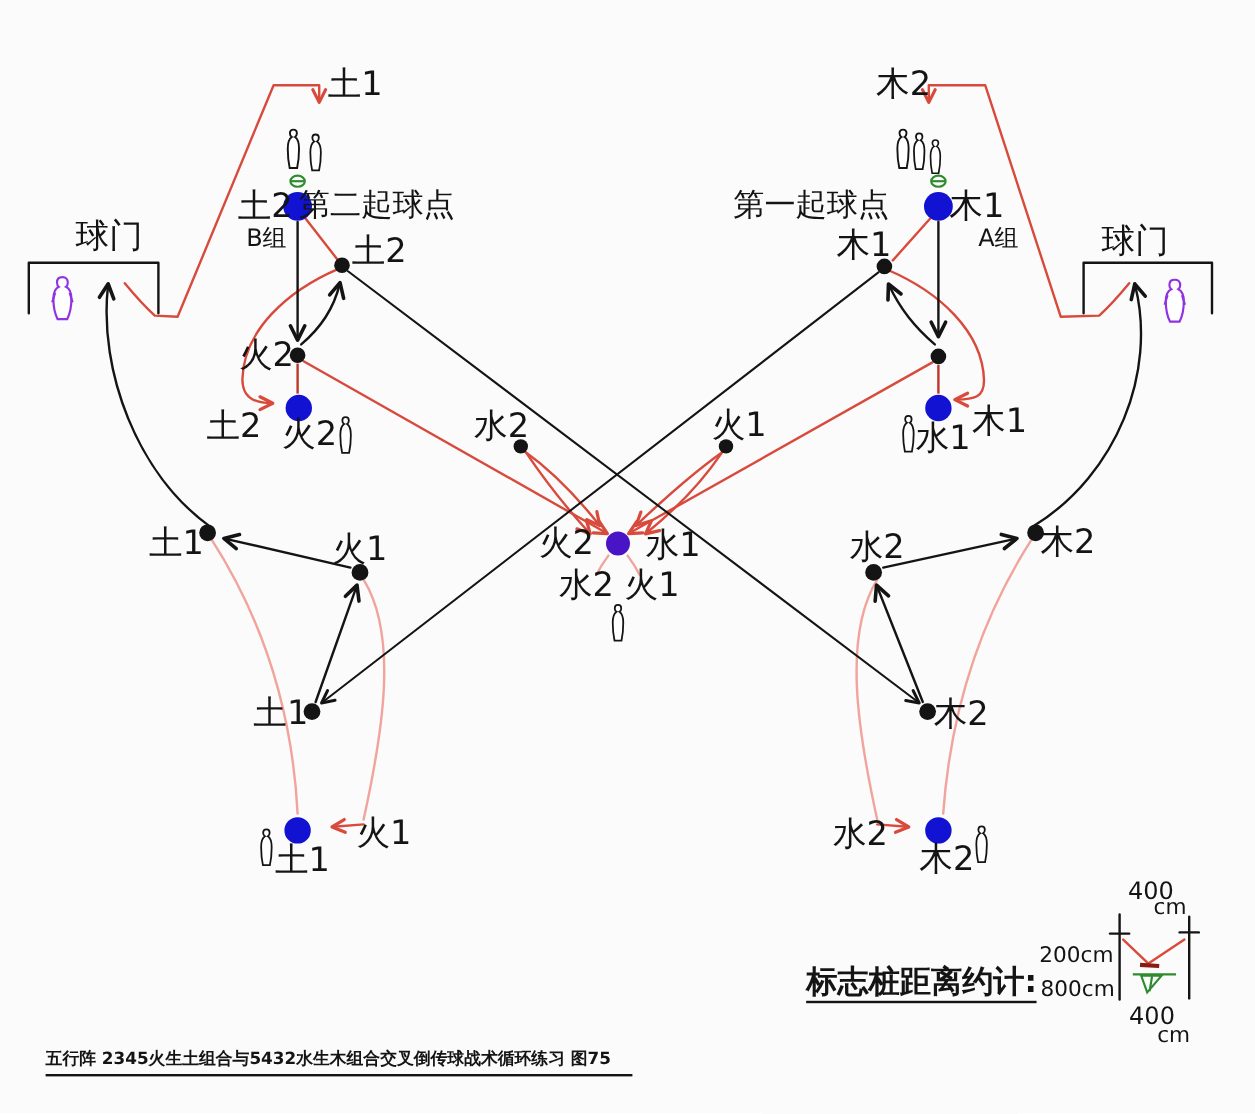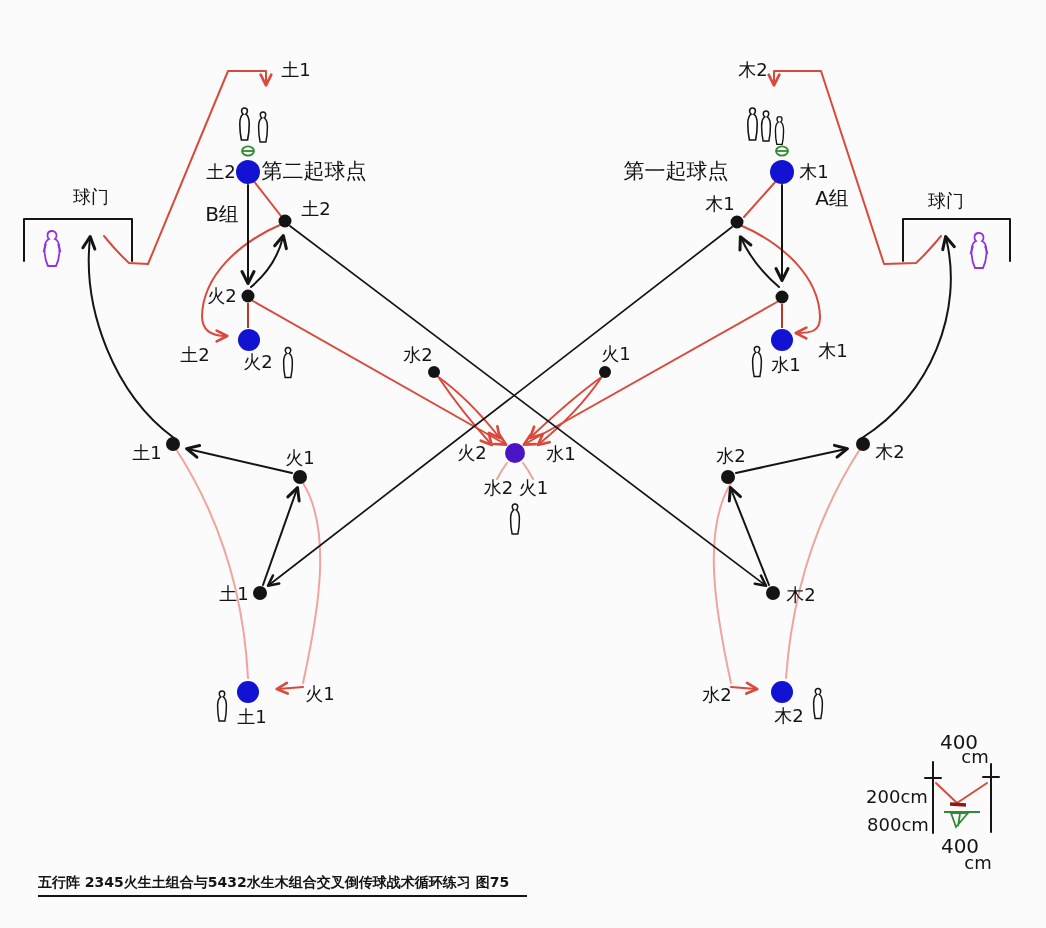--- a/index.html
+++ b/index.html
@@ -18,22 +18,22 @@
   .r{stroke:var(--line-red);fill:none;stroke-width:2;stroke-linecap:round;stroke-linejoin:round}
   .p{stroke:var(--line-pink);fill:none;stroke-width:2;stroke-linecap:round}
   .dr{stroke:var(--line-darkred);fill:none;stroke-width:2}
   .g{stroke:var(--green);fill:none;stroke-width:1.8}
   .dot-k{fill:var(--line-black);stroke:none}
   .dot-b{fill:var(--dot-blue);stroke:none}
   .dot-c{fill:var(--dot-center);stroke:none}
   .fig{stroke:var(--line-black);fill:#ffffff;stroke-width:1.6}
   .pg{stroke:var(--purple);fill:#ffffff;stroke-width:1.8}
   .lbl{position:absolute;transform:translate(-50%,-50%);white-space:nowrap;
-       font-size:21px;line-height:1;color:var(--line-black);}
-  .fs18{font-size:18px}.fs20{font-size:20px}.fs22{font-size:18px}
+       font-size:26px;line-height:1;color:var(--line-black);}
+  .fs18{font-size:18px}.fs20{font-size:20px}.fs22{font-size:28px}
   .underl{border-bottom:2px solid var(--line-black);padding-bottom:2px;font-weight:bold;}
   #caption{position:absolute;left:38px;top:874px;transform:none;font-size:14px;font-weight:bold;
        border-bottom:2px solid var(--line-black);padding:0 18px 3px 0;white-space:nowrap;}
 </style>
 </head>
 <body>
 
 <div id="stage">
 
   <svg id="wires" viewBox="0 0 1046 928">
@@ -159,21 +159,21 @@
       <line class="g" x1="944" y1="812" x2="980" y2="812" stroke-width="2.2"></line>
       <path class="g" stroke-width="1.5" d="M951,813 L968,813 L956,827 Z M960,814 L958,826"></path>
     </g>
   </svg>
 
   <div class="lbl fs22" style="left:91px;top:197px">球门</div>
   <div class="lbl fs22" style="left:946px;top:201px">球门</div>
   <div class="lbl fs22" style="left:296px;top:70px">土1</div>
   <div class="lbl fs22" style="left:753px;top:70px">木2</div>
   <div class="lbl fs22" style="left:221px;top:172px">土2</div>
-  <div class="lbl fs20" style="left:222px;top:214px">B组</div>
+  <div class="lbl fs20" style="left:222px;top:198px">B组</div>
   <div class="lbl" style="left:314px;top:171px">第二起球点</div>
   <div class="lbl" style="left:676px;top:171px">第一起球点</div>
   <div class="lbl fs22" style="left:814px;top:172px">木1</div>
   <div class="lbl fs20" style="left:832px;top:198px">A组</div>
   <div class="lbl fs22" style="left:316px;top:209px">土2</div>
   <div class="lbl fs22" style="left:720px;top:204px">木1</div>
   <div class="lbl fs22" style="left:222px;top:296px">火2</div>
   <div class="lbl fs22" style="left:195px;top:355px">土2</div>
   <div class="lbl fs22" style="left:258px;top:362px">火2</div>
   <div class="lbl fs22" style="left:786px;top:365px">水1</div>
@@ -187,20 +187,21 @@
   <div class="lbl fs22" style="left:300px;top:458px">火1</div>
   <div class="lbl fs22" style="left:234px;top:594px">土1</div>
   <div class="lbl fs22" style="left:890px;top:452px">木2</div>
   <div class="lbl fs22" style="left:731px;top:456px">水2</div>
   <div class="lbl fs22" style="left:801px;top:595px">木2</div>
   <div class="lbl fs22" style="left:320px;top:694px">火1</div>
   <div class="lbl fs22" style="left:717px;top:695px">水2</div>
   <div class="lbl fs22" style="left:252px;top:717px">土1</div>
   <div class="lbl fs22" style="left:789px;top:716px">木2</div>
 
+  <div class="lbl underl" style="left:768px;top:821px">标志桩距离约计:</div>
   <div class="lbl fs18" style="left:897px;top:797px">200cm</div>
   <div class="lbl fs18" style="left:975px;top:757px">cm</div>
   <div class="lbl fs20" style="left:959px;top:742px">400</div>
   <div class="lbl fs18" style="left:898px;top:825px">800cm</div>
   <div class="lbl fs20" style="left:960px;top:846px">400</div>
   <div class="lbl fs18" style="left:978px;top:863px">cm</div>
 
   <div id="caption">五行阵 2345火生土组合与5432水生木组合交叉倒传球战术循环练习 图75</div>
 </div>
 

